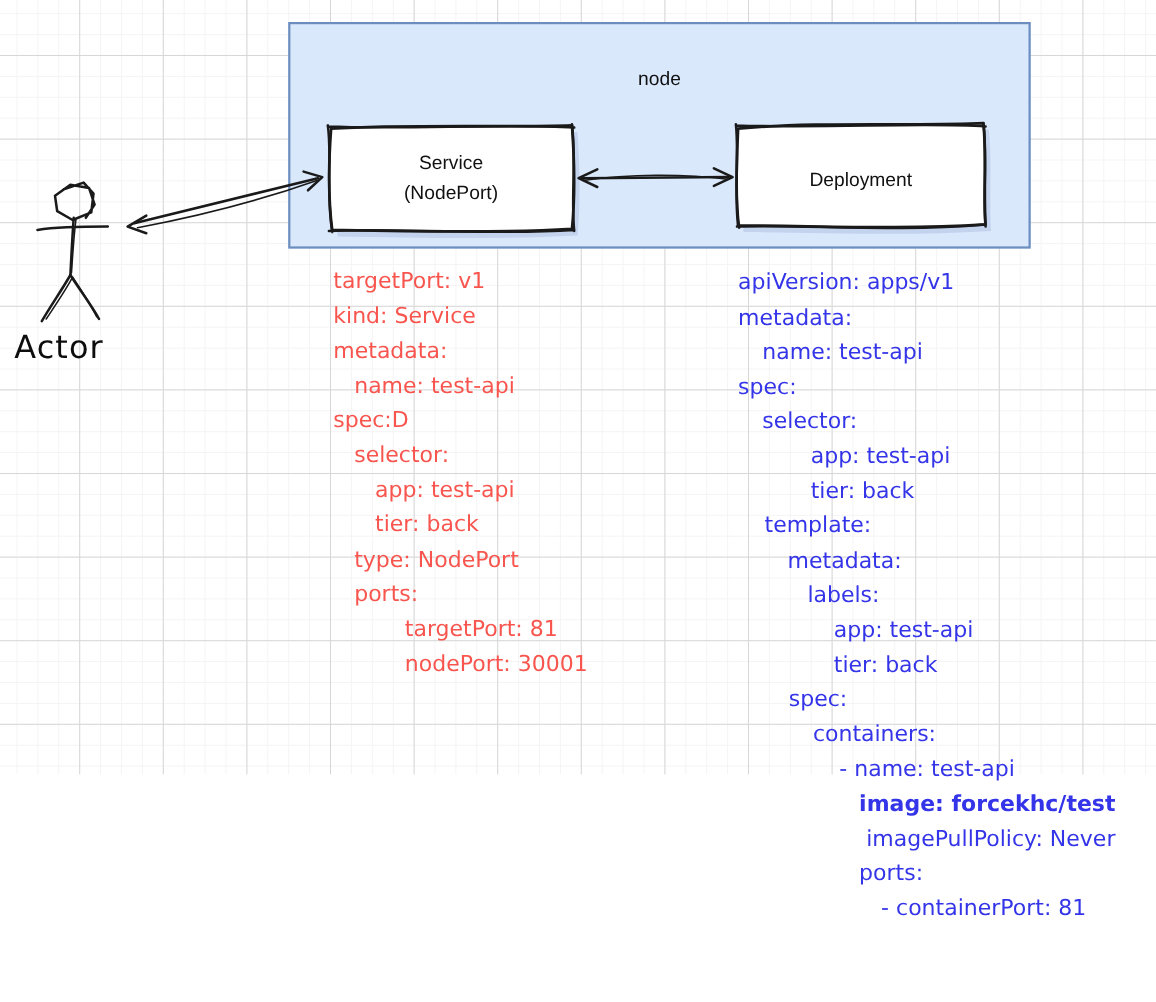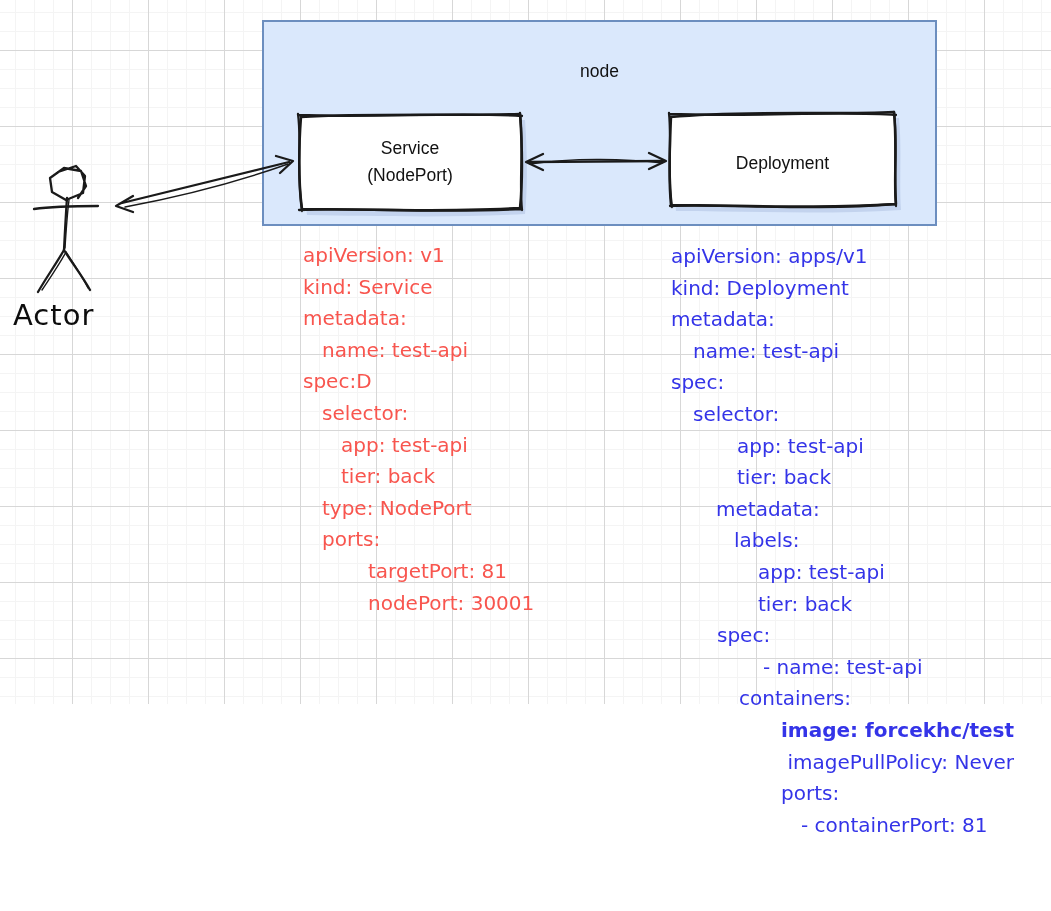--- a/index.html
+++ b/index.html
@@ -137,49 +137,49 @@
   <div class="shape-label service-label">
     <div>Service</div>
     <div>(NodePort)</div>
   </div>
 
   <div class="shape-label deployment-label">Deployment</div>
 
   <div class="actor-label">Actor</div>
 
   <div class="yaml service-yaml" style="color: rgb(248, 85, 78);">
-      <div class="yaml-line" style="padding-left: 0px;">apiVersion: v1</div>
+      <div class="yaml-line" style="padding-left: 0px;">targetPort: v1</div>
       <div class="yaml-line" style="padding-left: 0px;">kind: Service</div>
       <div class="yaml-line" style="padding-left: 0px;">metadata:</div>
       <div class="yaml-line" style="padding-left: 19px;">name: test-api</div>
       <div class="yaml-line" style="padding-left: 0px;">spec:D</div>
       <div class="yaml-line" style="padding-left: 19px;">selector:</div>
       <div class="yaml-line" style="padding-left: 38px;">app: test-api</div>
       <div class="yaml-line" style="padding-left: 38px;">tier: back</div>
       <div class="yaml-line" style="padding-left: 19px;">type: NodePort</div>
       <div class="yaml-line" style="padding-left: 19px;">ports:</div>
       <div class="yaml-line" style="padding-left: 65px;">targetPort: 81</div>
       <div class="yaml-line" style="padding-left: 65px;">nodePort: 30001</div>
     </div>
 
   <div class="yaml deployment-yaml" style="color: rgb(52, 52, 232);">
       <div class="yaml-line" style="padding-left: 0px;">apiVersion: apps/v1</div>
-      <div class="yaml-line" style="padding-left: 0px;">kind: Deployment</div>
       <div class="yaml-line" style="padding-left: 0px;">metadata:</div>
       <div class="yaml-line" style="padding-left: 22px;">name: test-api</div>
       <div class="yaml-line" style="padding-left: 0px;">spec:</div>
       <div class="yaml-line" style="padding-left: 22px;">selector:</div>
       <div class="yaml-line" style="padding-left: 66px;">app: test-api</div>
       <div class="yaml-line" style="padding-left: 66px;">tier: back</div>
+      <div class="yaml-line" style="padding-left: 24px;">template:</div>
       <div class="yaml-line" style="padding-left: 45px;">metadata:</div>
       <div class="yaml-line" style="padding-left: 63px;">labels:</div>
       <div class="yaml-line" style="padding-left: 87px;">app: test-api</div>
       <div class="yaml-line" style="padding-left: 87px;">tier: back</div>
       <div class="yaml-line" style="padding-left: 46px;">spec:</div>
+      <div class="yaml-line" style="padding-left: 68px;">containers:</div>
       <div class="yaml-line" style="padding-left: 92px;">- name: test-api</div>
-      <div class="yaml-line" style="padding-left: 68px;">containers:</div>
       <div class="yaml-line" style="padding-left: 110px; font-weight: bold;">image: forcekhc/test</div>
       <div class="yaml-line" style="padding-left: 110px; text-align: right;">imagePullPolicy: Never</div>
       <div class="yaml-line" style="padding-left: 110px;">ports:</div>
       <div class="yaml-line" style="padding-left: 130px;">- containerPort: 81</div>
     </div>
 
 </div>
 
 </body></html>

